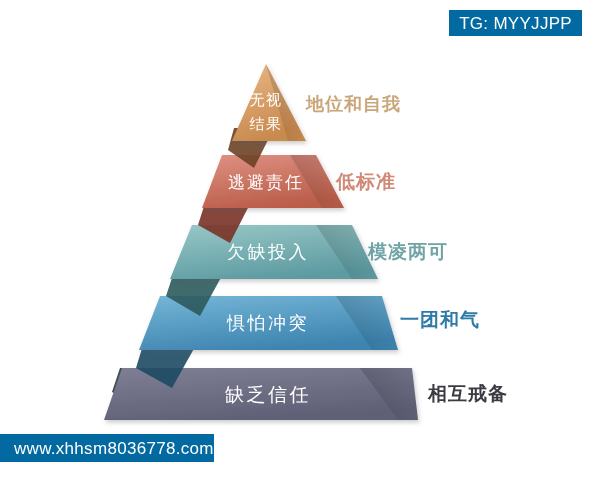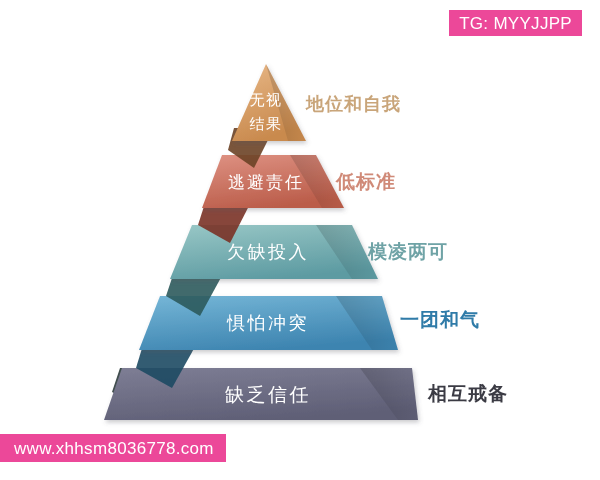--- a/index.html
+++ b/index.html
@@ -17,41 +17,41 @@
   }
   #canvas {
     position: absolute;
     left: 0;
     top: 0;
     width: 600px;
     height: 480px;
   }
   .wm {
     position: absolute;
-    background: #ec4899;
+    background: #0369a1;
     color: #ffffff;
     font-family: "Liberation Sans", "DejaVu Sans", sans-serif;
     letter-spacing: 0.3px;
     white-space: nowrap;
     line-height: 1;
     display: flex;
     align-items: center;
   }
   #wm-top {
     right: 18px;
     top: 10px;
     height: 26px;
     padding: 0 10px;
     font-size: 17px;
   }
   #wm-bottom {
     left: 0px;
     bottom: 18px;
     height: 28px;
-    padding: 0 12px 0 14px;
+    padding: 0 0 0 14px;
     font-size: 17px;
   }
   .svg-layer {
     position: absolute;
     left: 0;
     top: 0;
   }
   .tier-text {
     fill: #ffffff;
     font-family: "Liberation Sans", "DejaVu Sans", sans-serif;

